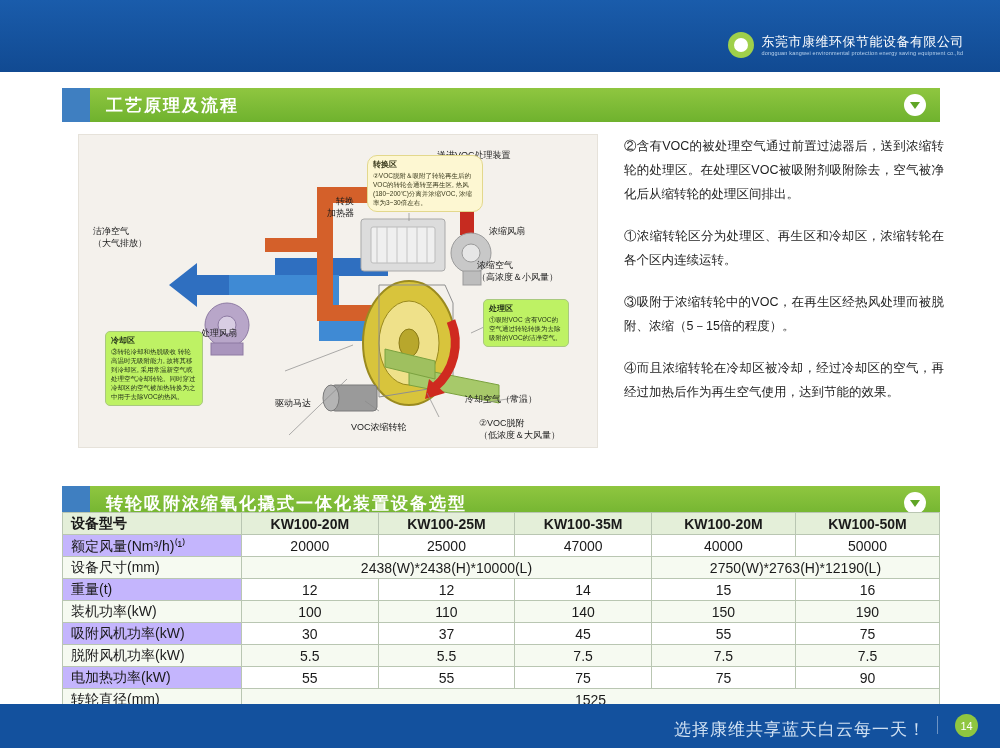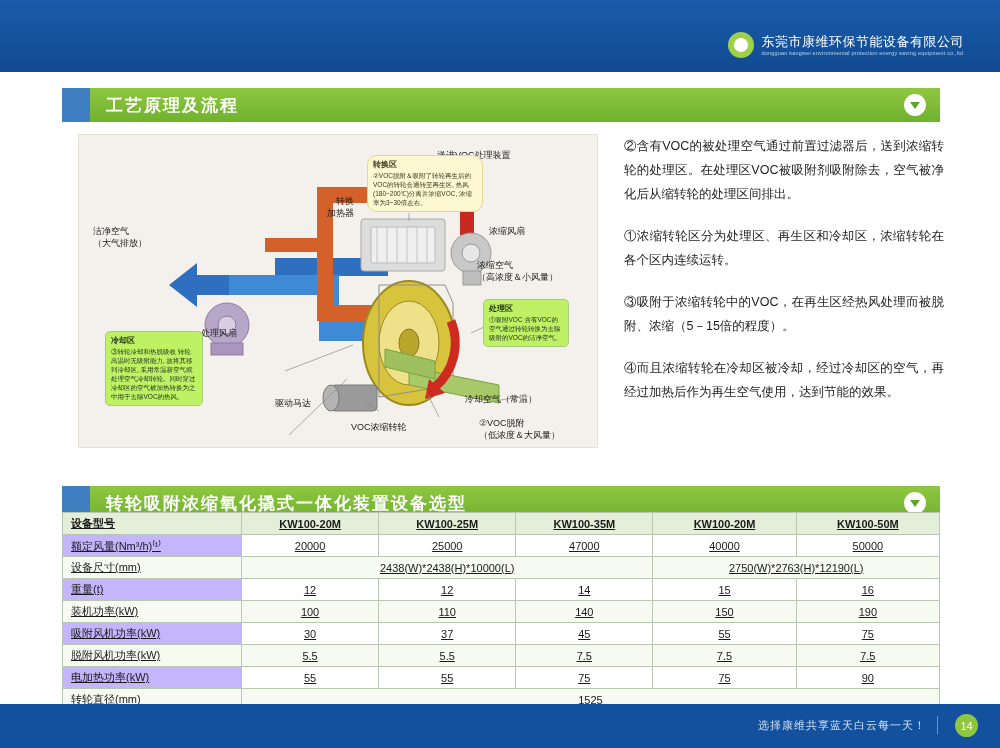--- a/index.html
+++ b/index.html
@@ -163,23 +163,22 @@
     color: #1d1d1d;
     text-align: justify;
   }
   
   .spec-table {
     position: absolute;
     left: 62px;
     top: 512px;
     width: 878px;
     border-collapse: collapse;
-    font-size: 11px;
+    font-size: 14px;
     color: #1a1a1a;
-    text-decoration: underline;
   }
   .spec-table th, .spec-table td {
     border: 1px solid #b9c6b2;
     height: 21px;
     text-align: center;
     padding: 0 2px;
     font-weight: normal;
   }
   .spec-table thead th {
     background: #e4efd9;
@@ -204,21 +203,21 @@
     bottom: 0;
     width: 1000px;
     height: 44px;
     background: #13519e;
   }
   .footer-text {
     position: absolute;
     right: 74px;
     top: 14px;
     color: #cfe0f2;
-    font-size: 11px;
+    font-size: 17px;
     letter-spacing: 1px;
     text-align: center;
   }
   .footer-sep {
     position: absolute;
     right: 62px;
     top: 12px;
     width: 1px;
     height: 18px;
     background: #6d93c4;

